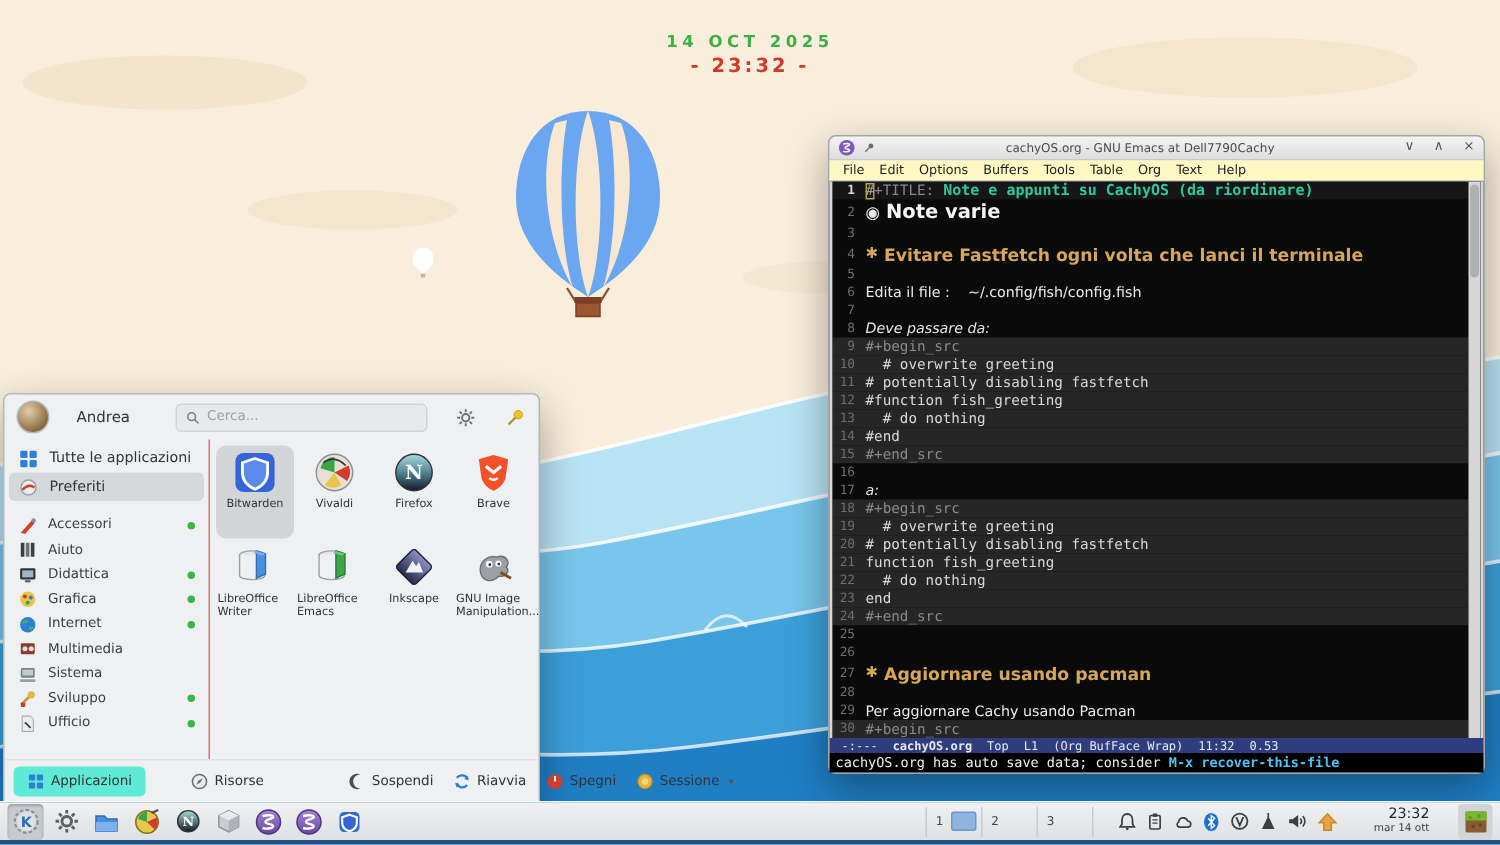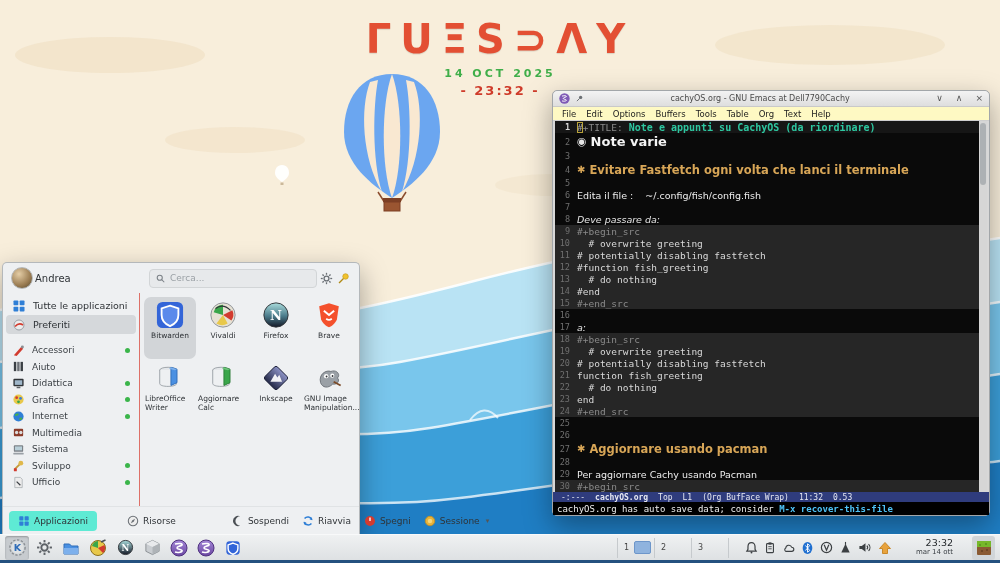--- a/index.html
+++ b/index.html
@@ -45,21 +45,21 @@
 .orgtitle{font:bold 10px "DejaVu Sans Mono",monospace;color:#2ec7a0;white-space:pre}
 .escroll{position:absolute;top:0;right:0;width:8px;bottom:0;background:#d6d6d6}
 .ethumb{position:absolute;top:2px;left:1px;width:6px;height:62px;background:#adb1b4;border-radius:3px}
 .modeline{height:10px;background:#2f3c7d;color:#e6e8f2;font:8px "DejaVu Sans Mono",monospace;display:flex;align-items:center;padding:0 8px;white-space:pre}
 .modeline .buf{font-weight:bold}
 .modeline span{margin-right:10px}
 .echo{height:13px;background:#000;color:#efefef;font:9px "DejaVu Sans Mono",monospace;display:flex;align-items:center;padding:0 4px;white-space:pre}
 .echo .cmd{color:#4fc3f7;font-weight:bold}
 
 .launcher{left:2px;top:262px;width:358px;height:272px;z-index:3;background:#eef0f2;border:1px solid #b4b8bb;border-bottom:none;border-radius:5px 5px 0 0}
-.l-head{height:30px;display:flex;align-items:center;padding:0 8px;gap:2px}
+.l-head{height:30px;display:flex;align-items:center;padding:0 8px;gap:18px}
 .avatar{width:22px;height:22px;border-radius:50%;background:radial-gradient(circle at 35% 30%,#e4cda6,#9a7c52 60%,#52452c);border:1px solid #b5b8ba}
 .uname{font-size:10px;color:#2f3337}
 .searchbox{margin-left:auto;width:168px;height:19px;background:#e7e9eb;border:1px solid #d2d5d7;border-radius:4px;display:flex;align-items:center;padding:0 6px;gap:5px}
 .searchbox input{border:none;background:transparent;outline:none;font-size:9px;color:#3a3f44;width:120px;font-family:"DejaVu Sans",sans-serif}
 .searchbox input::placeholder{color:#9ba1a6}
 .hicon{width:15px;height:15px;display:flex;align-items:center;justify-content:center}
 .l-main{display:flex;height:213px}
 .l-side{width:140px;border-right:1px solid #dd7068;padding-top:3px}
 .nav-item{height:19px;display:flex;align-items:center;gap:7px;padding:0 6px;margin:0 3px;font-size:9.5px;color:#2f3337;border-radius:4px}
 .nav-item.sel{background:#d5d8db}
@@ -108,21 +108,20 @@
     <path d="M0,428 C150,398 280,452 430,428 C580,403 680,372 820,374 C900,375 960,382 1000,374" fill="none" stroke="#ffffff" stroke-width="2.5" opacity="0.8"></path>
     <path d="M0,498 C160,472 300,518 460,498 C620,478 720,456 850,459 C920,461 970,466 1000,461 L1000,563 L0,563 Z" fill="#1f7ec4"></path>
     <path d="M0,498 C160,472 300,518 460,498 C620,478 720,456 850,459 C920,461 970,466 1000,461" fill="none" stroke="#ffffff" stroke-width="2.5" opacity="0.75"></path>
     <path d="M330,352 q14,-18 28,-2" fill="none" stroke="#ffffff" stroke-width="2" opacity="0.8"></path>
     <path d="M470,420 q14,-18 28,-2" fill="none" stroke="#ffffff" stroke-width="2" opacity="0.7"></path>
     <path d="M160,300 q12,-15 24,-2" fill="none" stroke="#ffffff" stroke-width="2" opacity="0.8"></path>
   </svg>
 </div>
 
 <div class="deskhead">
-  <div class="weekday">ΓUΞS⊃ΛY</div>
   <div class="dateline">14 OCT 2025</div>
   <div class="timeline">- 23:32 -</div>
 </div>
 
 <div class="balloon">
   <svg width="112" height="142" viewBox="0 0 112 142">
     <path d="M56,4 C88,4 104,30 104,62 C104,94 76,115 56,128 C36,115 8,94 8,62 C8,30 24,4 56,4 Z" fill="#6ba6f0"></path>
     <path d="M56,4 C67,34 67,98 56,128 C45,98 45,34 56,4 Z" fill="#f9e8d1"></path>
     <path d="M34,12 C24,38 26,88 46,122 C36,90 37,36 42,10 Z" fill="#f9e8d1"></path>
     <path d="M78,12 C88,38 86,88 66,122 C76,90 75,36 70,10 Z" fill="#f9e8d1"></path>
@@ -538,21 +537,21 @@
       </div>
       <div class="appcell">
         <span>
             <svg width="28" height="28" viewBox="0 0 30 30">
               <ellipse cx="13" cy="6.5" rx="9" ry="3" fill="#e4e7ea" stroke="#9aa0a6"></ellipse>
               <path d="M4,6.5 V21 C4,22.8 8,24 13,24 C18,24 22,22.8 22,21 V6.5" fill="#eef0f2" stroke="#9aa0a6"></path>
               <path d="M16,3.5 L22.5,5.5 V20 L16,23 Z" fill="#3aa64a" stroke="#2a7d36"></path>
               <path d="M16,3.5 L22.5,5.5 L20,6.8 L14,5 Z" fill="#6cc47a"></path>
             </svg>
           </span>
-        <span class="alabel">Aggiornare Calc</span>
+        <span class="alabel">LibreOffice Emacs</span>
       </div>
       <div class="appcell">
         <span>
             <svg width="28" height="28" viewBox="0 0 30 30">
               <defs>
                 <linearGradient id="gI" x1="0" y1="0" x2="0" y2="1">
                   <stop offset="0" stop-color="#8b91c4"></stop>
                   <stop offset="1" stop-color="#262b4a"></stop>
                 </linearGradient>
               </defs>

